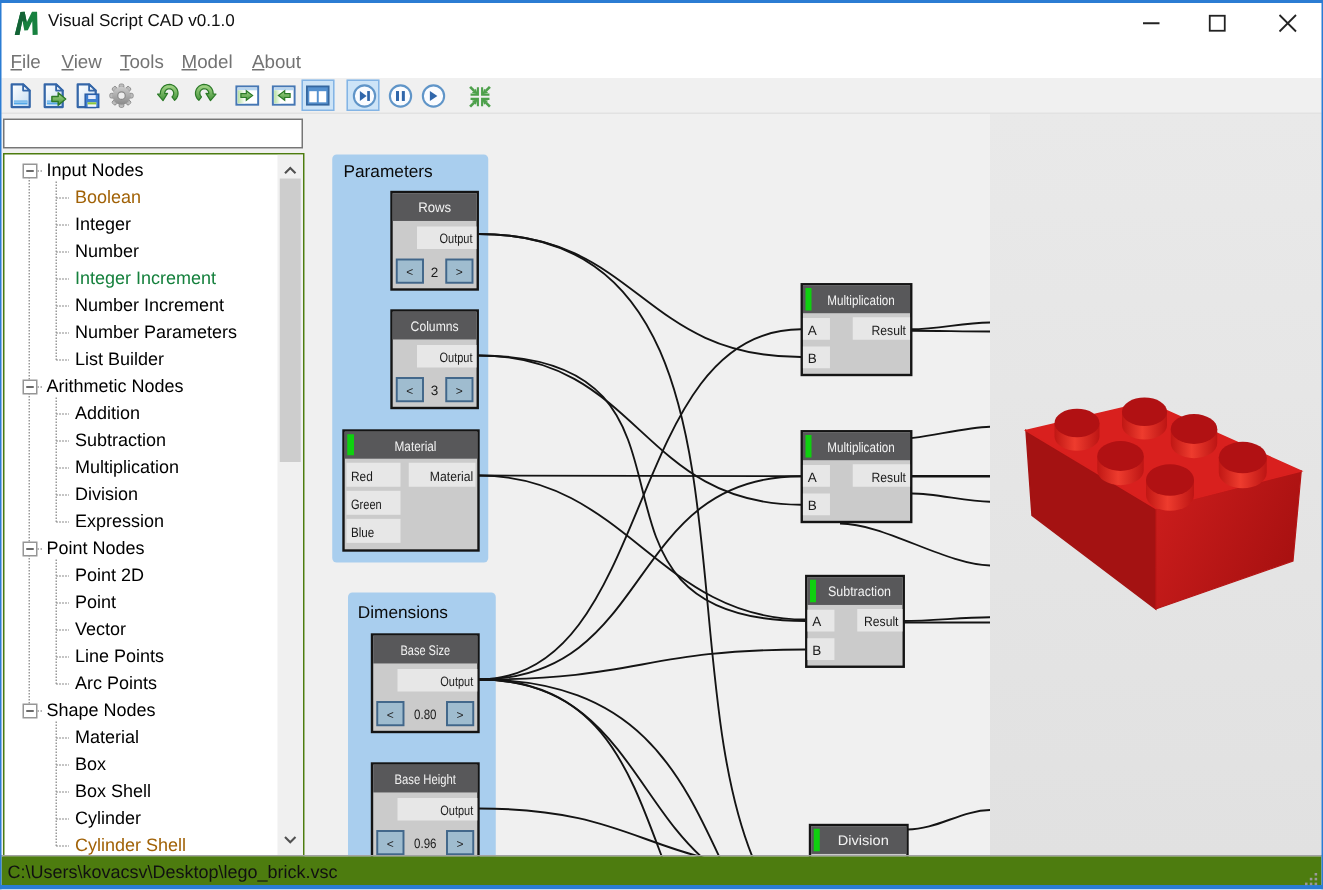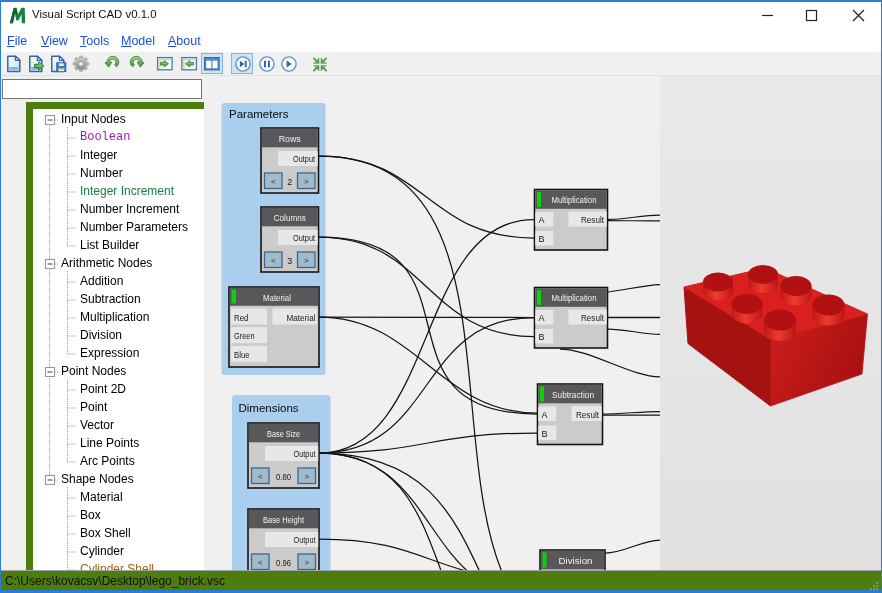--- a/index.html
+++ b/index.html
@@ -17,21 +17,21 @@
 </svg>
 <div class="abs" style="left:32px;top:7.5px;font-size:11.4px;color:#101010;">Visual Script CAD v0.1.0</div>
 
 <svg class="abs" style="left:755px;top:2px;" width="120" height="28" viewBox="0 0 120 28">
   <line x1="7" y1="13.5" x2="18" y2="13.5" stroke="#222" stroke-width="1.2"></line>
   <rect x="51.5" y="8.5" width="10" height="10" fill="none" stroke="#222" stroke-width="1.2"></rect>
   <line x1="98" y1="8" x2="109" y2="19" stroke="#222" stroke-width="1.2"></line>
   <line x1="109" y1="8" x2="98" y2="19" stroke="#222" stroke-width="1.2"></line>
 </svg>
 
-<div class="abs" style="left:1px;top:30px;width:859px;height:22px;background:#ffffff;font-size:12.5px;color:#1d4ed8;">
+<div class="abs" style="left:1px;top:30px;width:859px;height:22px;background:#ffffff;font-size:12.5px;color:#737373;">
   <span class="abs" style="left:6px;top:4px;"><u>F</u>ile</span>
   <span class="abs" style="left:40px;top:4px;"><u>V</u>iew</span>
   <span class="abs" style="left:79px;top:4px;"><u>T</u>ools</span>
   <span class="abs" style="left:120px;top:4px;"><u>M</u>odel</span>
   <span class="abs" style="left:167px;top:4px;"><u>A</u>bout</span>
 </div>
 
 <div class="abs" style="left:1px;top:52px;width:880px;height:24px;background:#f0f0f0;border-bottom:1px solid #e2e2e2;box-sizing:border-box;"></div>
 <div class="abs" style="left:0px;top:52px;width:882px;height:24px;">
     <svg class="abs" style="left:4.5px;top:3px;" width="18" height="18" viewBox="0 0 18 18">
@@ -167,21 +167,21 @@
           <polygon points="1.6,1.6 5.4,2.7 2.7,5.4"></polygon>
           <line x1="3.9" y1="3.9" x2="6.6" y2="6.6" stroke="#4da04b" stroke-width="1.8"></line>
           <polyline points="6.3,1.4 1.4,1.4 1.4,6.3" fill="none" stroke="#4da04b" stroke-width="1.4"></polyline>
         </g>
       </g>
     </svg>
   </div>
 
 <div class="abs" style="left:1px;top:76px;width:203px;height:495px;background:#f0f0f0;"></div>
 <div class="abs" style="left:2px;top:79px;width:198px;height:18px;background:#fff;border:1px solid #767676;"></div>
-<div class="abs" style="left:2px;top:102px;width:199px;height:467px;background:#fff;border:7px solid #4d7c0f;overflow:hidden;margin-left:24px;">
+<div class="abs" style="left:2px;top:102px;width:199px;height:467px;background:#fff;border:1px solid #4d7c0f;overflow:hidden;">
   <svg class="abs" style="left:0;top:0;" width="199" height="467">
       <line x1="16.5" y1="11" x2="16.5" y2="371" stroke="#999" stroke-width="1" stroke-dasharray="1 1"></line>
 <rect x="12.5" y="6.5" width="9" height="9" fill="#fff" stroke="#969696"></rect>
 <line x1="14.5" y1="11" x2="19.5" y2="11" stroke="#3a3a3a" stroke-width="1"></line>
 <line x1="22" y1="11" x2="26" y2="11" stroke="#999" stroke-dasharray="1 1"></line>
 <line x1="34.5" y1="18" x2="34.5" y2="137" stroke="#999" stroke-dasharray="1 1"></line>
 <line x1="34.5" y1="29" x2="43" y2="29" stroke="#999" stroke-dasharray="1 1"></line>
 <line x1="34.5" y1="47" x2="43" y2="47" stroke="#999" stroke-dasharray="1 1"></line>
 <line x1="34.5" y1="65" x2="43" y2="65" stroke="#999" stroke-dasharray="1 1"></line>
 <line x1="34.5" y1="83" x2="43" y2="83" stroke="#999" stroke-dasharray="1 1"></line>
@@ -215,21 +215,21 @@
 <line x1="34.5" y1="425" x2="43" y2="425" stroke="#999" stroke-dasharray="1 1"></line>
 <line x1="34.5" y1="443" x2="43" y2="443" stroke="#999" stroke-dasharray="1 1"></line>
 <line x1="34.5" y1="461" x2="43" y2="461" stroke="#999" stroke-dasharray="1 1"></line>
 <rect x="182" y="0" width="17" height="467" fill="#f0f0f0"></rect>
 <polyline points="187,12.5 190.5,9 194,12.5" fill="none" stroke="#505050" stroke-width="1.4"></polyline>
 <polyline points="187,455 190.5,458.5 194,455" fill="none" stroke="#505050" stroke-width="1.4"></polyline>
 <rect x="183.5" y="16" width="14" height="189" fill="#cdcdcd"></rect>
     </svg>
   <div>
       <div class="abs" style="left:28px;top:3px;font-size:12px;white-space:nowrap;color:#000;">Input Nodes</div>
-<div class="abs" style="left:47px;top:21px;font-size:12px;white-space:nowrap;color:#a21caf;font-family:Liberation Mono, monospace;">Boolean</div>
+<div class="abs" style="left:47px;top:21px;font-size:12px;white-space:nowrap;color:#a16207;">Boolean</div>
 <div class="abs" style="left:47px;top:39px;font-size:12px;white-space:nowrap;color:#000;">Integer</div>
 <div class="abs" style="left:47px;top:57px;font-size:12px;white-space:nowrap;color:#000;">Number</div>
 <div class="abs" style="left:47px;top:75px;font-size:12px;white-space:nowrap;color:#15803d;">Integer Increment</div>
 <div class="abs" style="left:47px;top:93px;font-size:12px;white-space:nowrap;color:#000;">Number Increment</div>
 <div class="abs" style="left:47px;top:111px;font-size:12px;white-space:nowrap;color:#000;">Number Parameters</div>
 <div class="abs" style="left:47px;top:129px;font-size:12px;white-space:nowrap;color:#000;">List Builder</div>
 <div class="abs" style="left:28px;top:147px;font-size:12px;white-space:nowrap;color:#000;">Arithmetic Nodes</div>
 <div class="abs" style="left:47px;top:165px;font-size:12px;white-space:nowrap;color:#000;">Addition</div>
 <div class="abs" style="left:47px;top:183px;font-size:12px;white-space:nowrap;color:#000;">Subtraction</div>
 <div class="abs" style="left:47px;top:201px;font-size:12px;white-space:nowrap;color:#000;">Multiplication</div>

